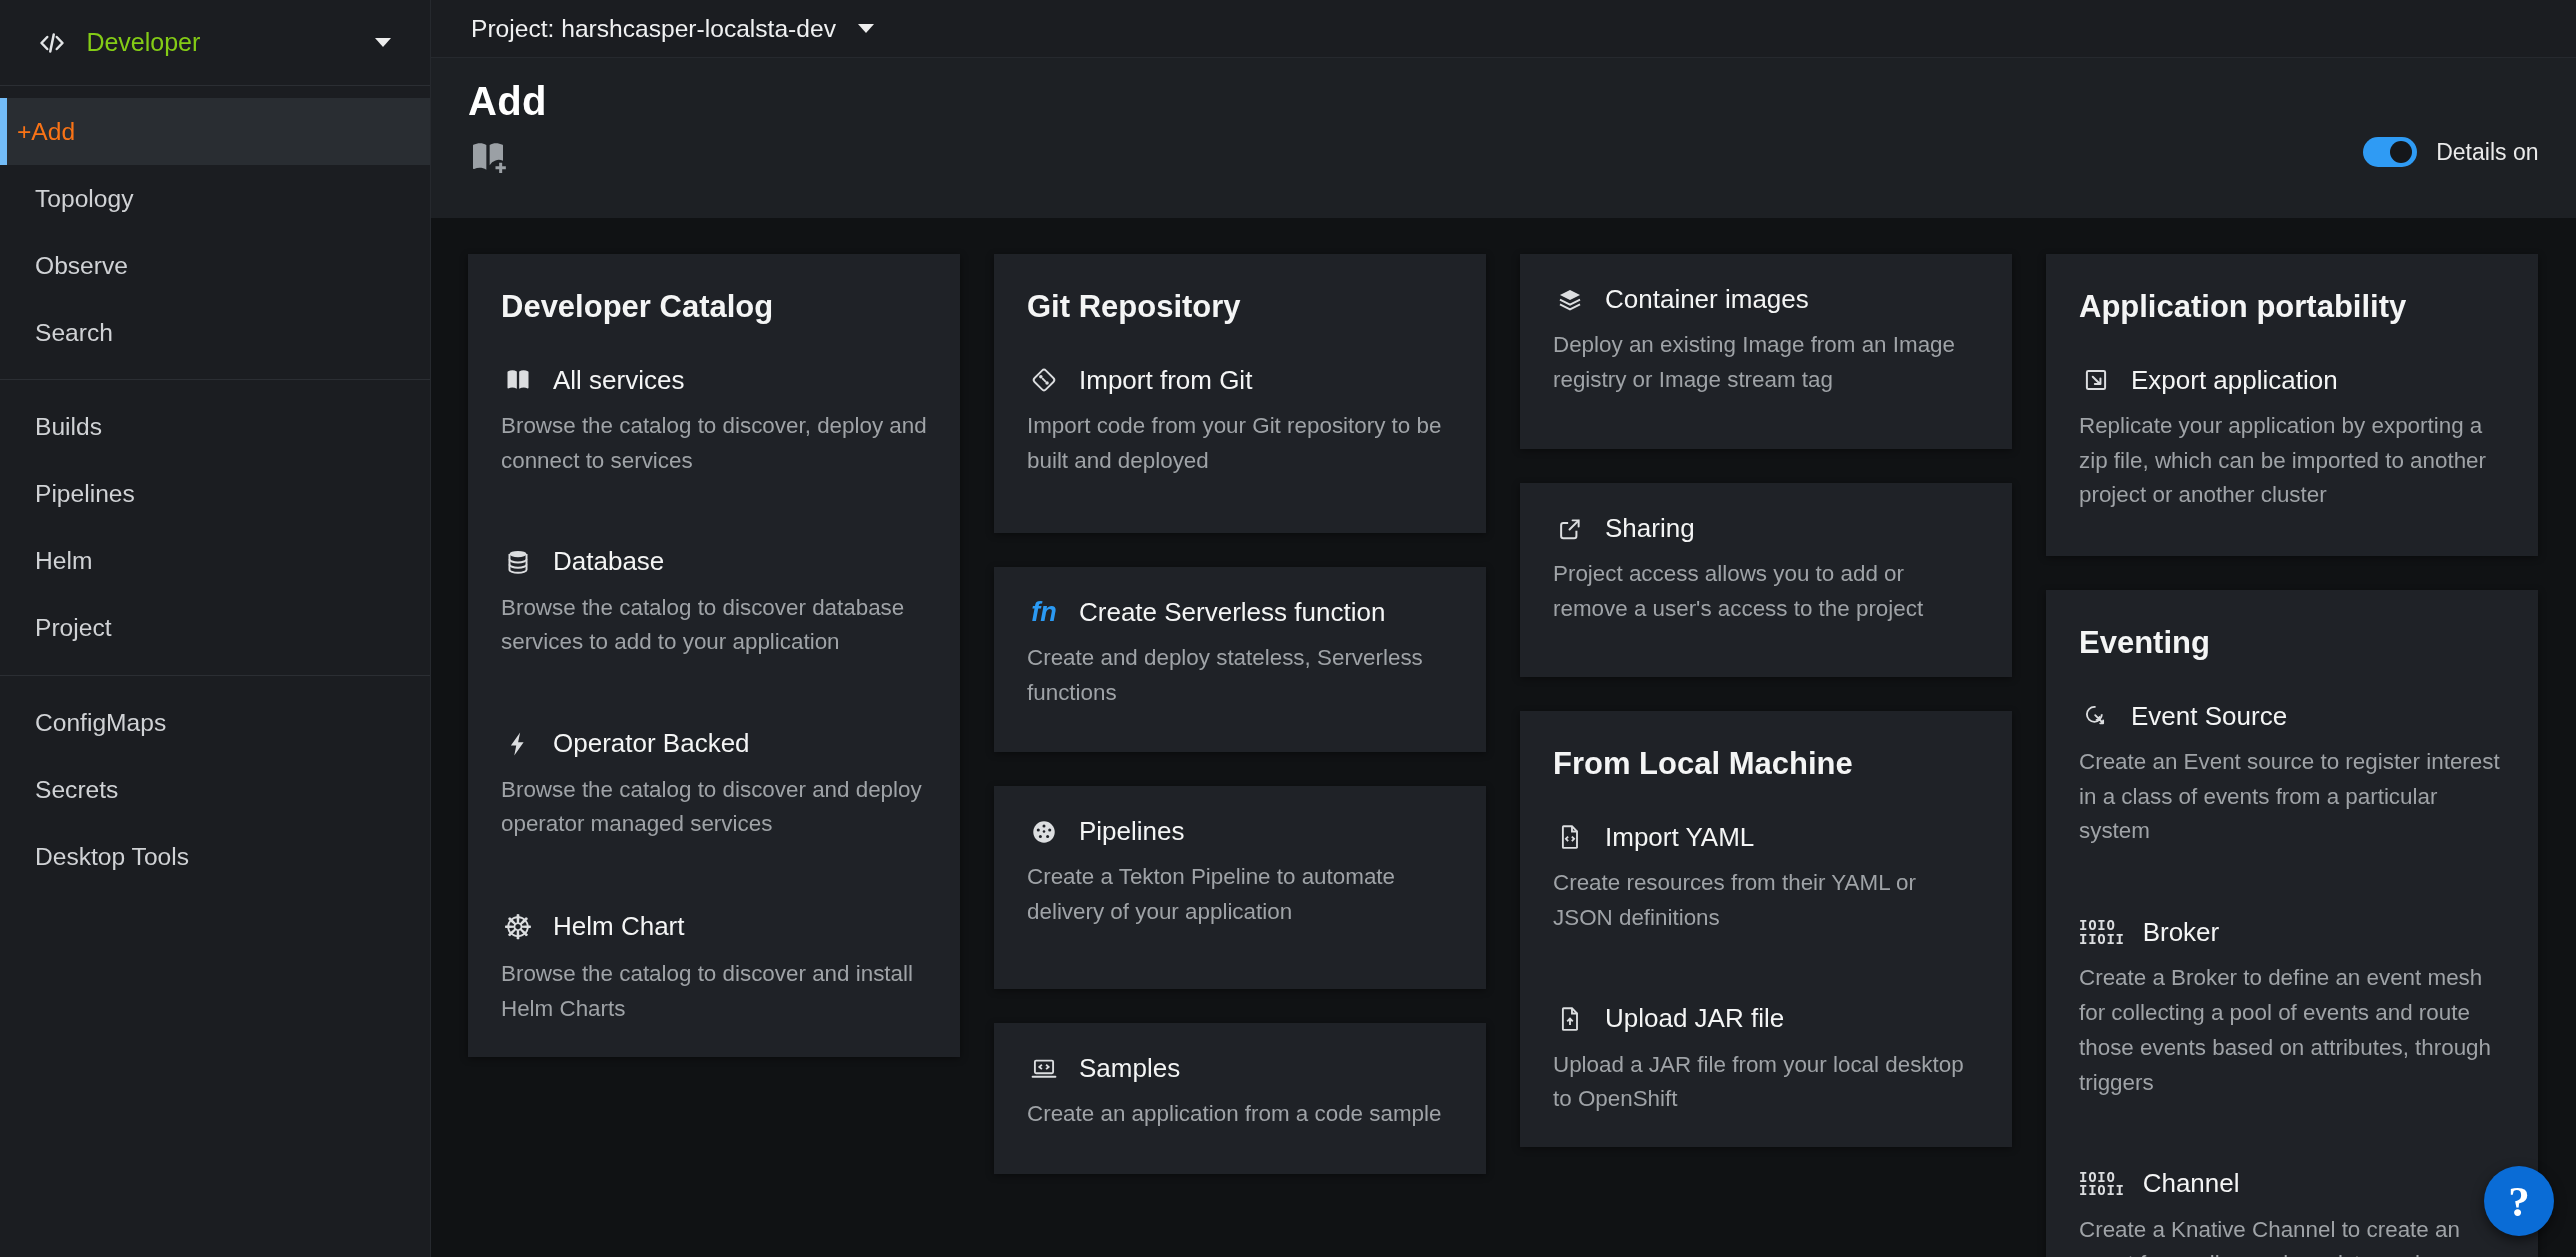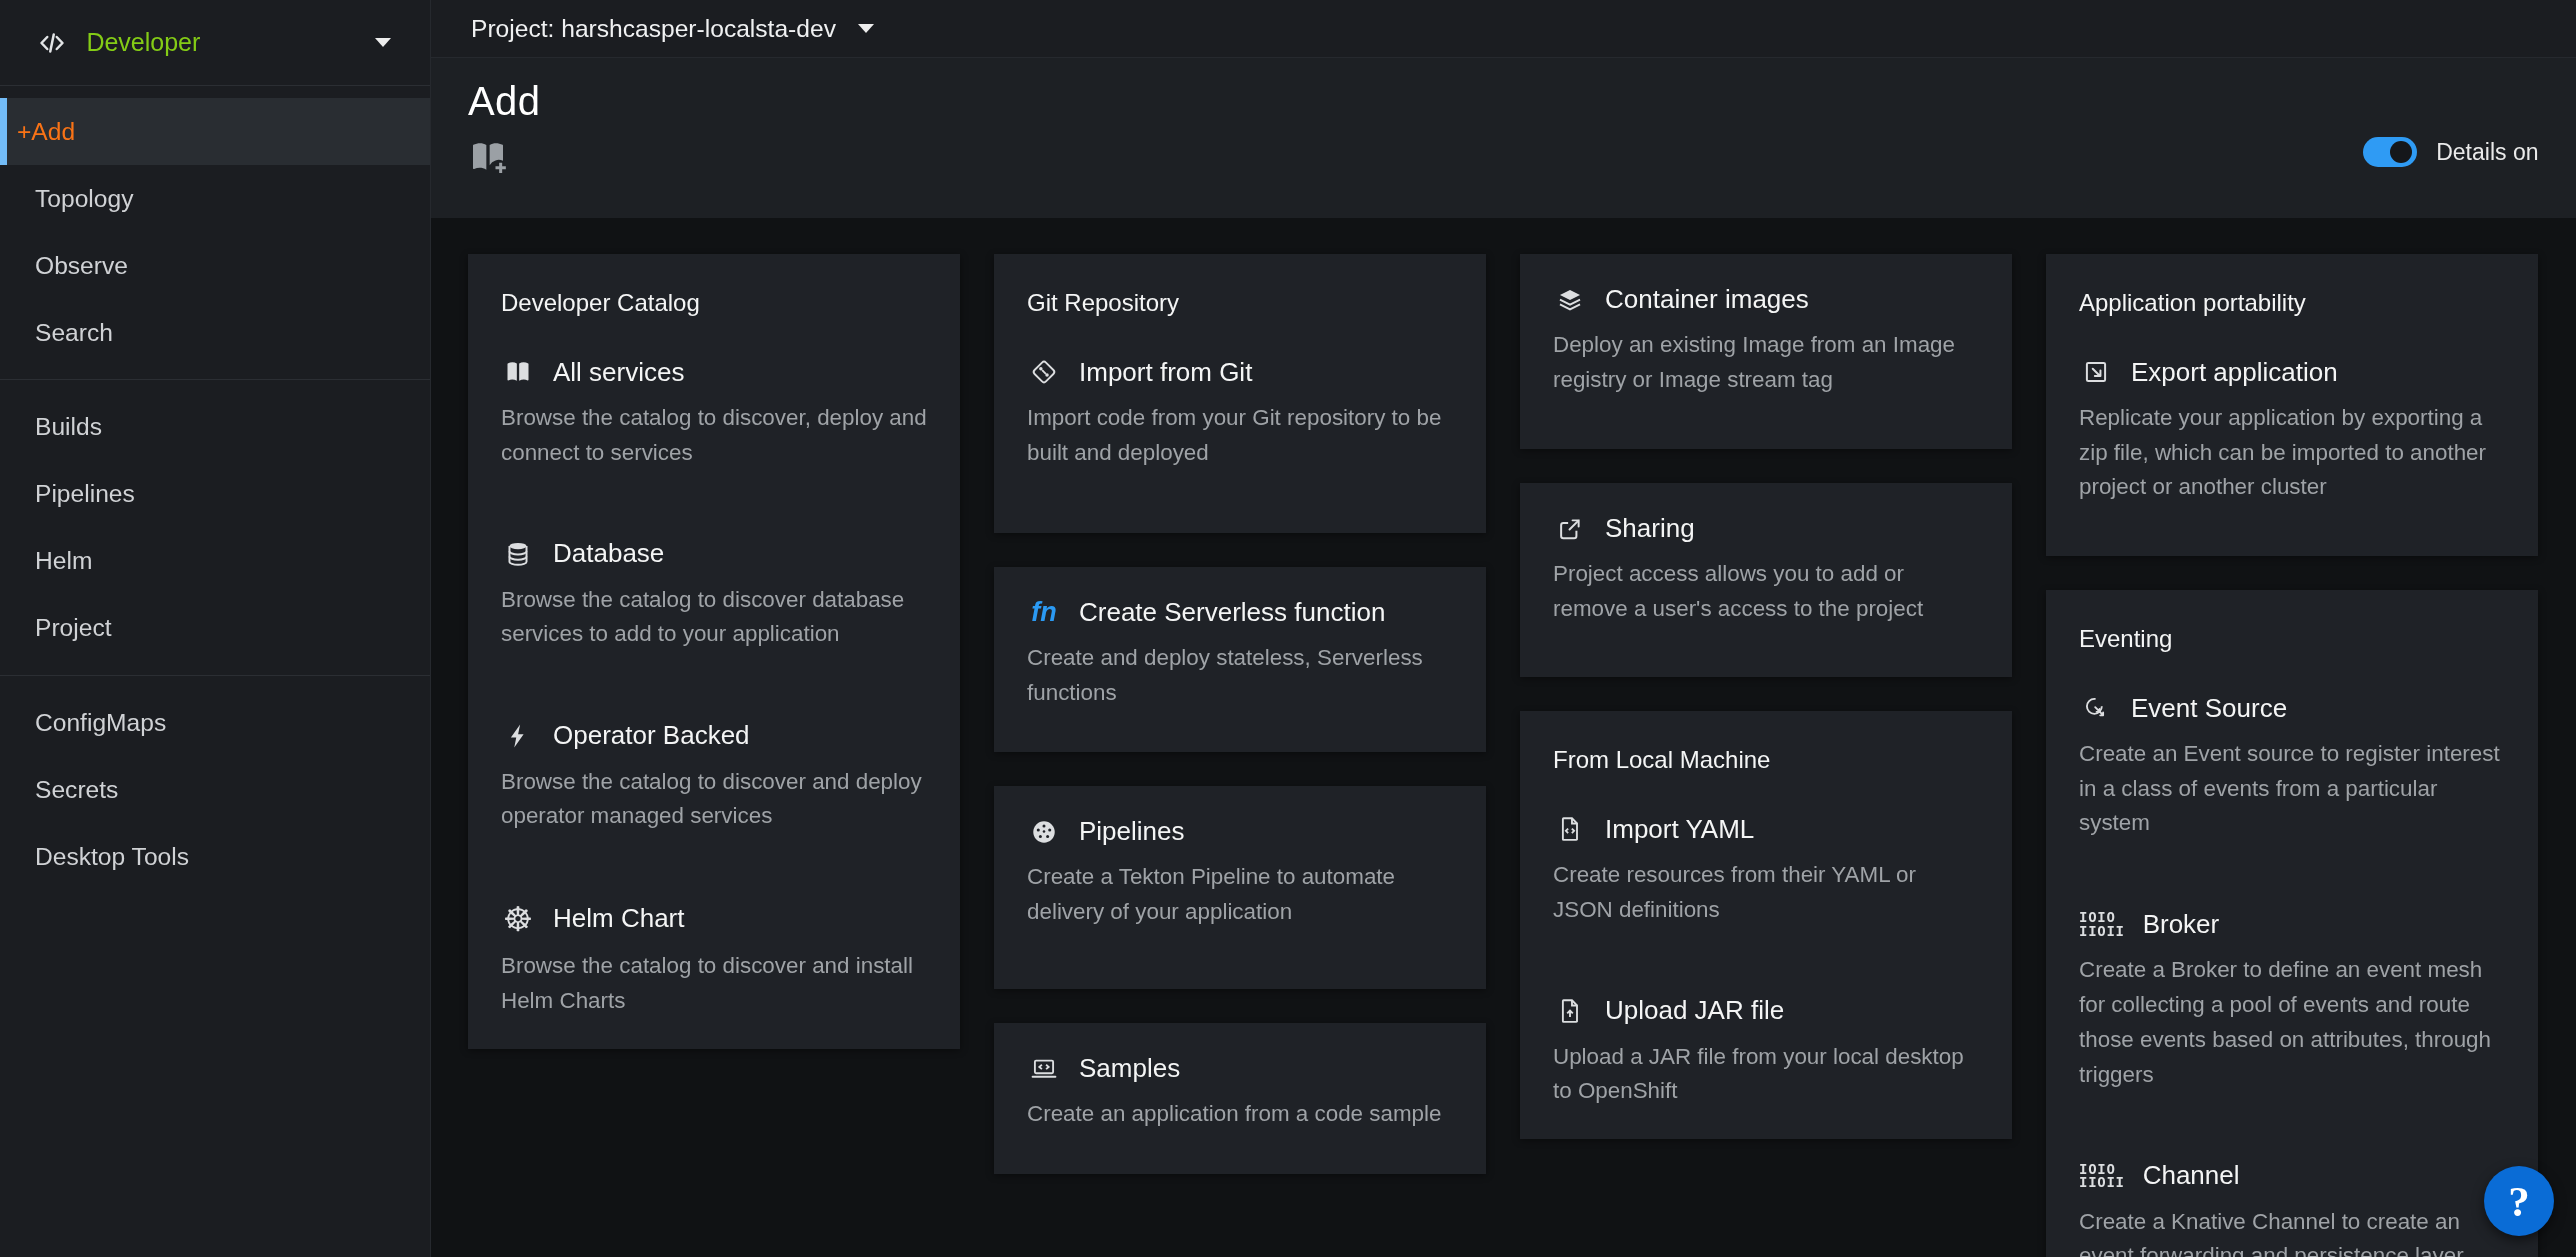--- a/index.html
+++ b/index.html
@@ -54,21 +54,21 @@
 
   
   .main {
     position: absolute; left: 431px; right: 0; top: 58px; bottom: 0;
     background: #101214; overflow: hidden;
   }
   .page-header {
     height: 160px; background: #1d2024; padding: 16.4px 36px 0 37px;
   }
   .page-title {
-    margin: 4.5px 0 13.4px; font-size: 40px; font-weight: 400;
+    margin: 4.5px 0 13.4px; font-size: 40px; font-weight: 700;
     color: #ffffff; letter-spacing: 0.4px;
   }
   .header-row { display: flex; justify-content: space-between; align-items: flex-start; }
   .quickstart-btn { background: none; border: none; padding: 0; color: #9ba0a5; cursor: pointer; display: flex; }
   .details-toggle-wrap { display: flex; align-items: center; gap: 19.4px; padding-right: 1.5px; }
   .switch {
     width: 54px; height: 30px; border-radius: 16.4px;
     background: var(--toggle-on, #2f9bf4); position: relative; cursor: pointer; flex: none;
   }
   .knob {
@@ -77,21 +77,21 @@
   }
   .details-label { font-size: 23px; color: #eaeaea; }
 
   
   .cards { padding: 36px 33px 0 37px; display: flex; gap: 34px; align-items: flex-start; }
   .col { width: 492px; flex: none; display: flex; flex-direction: column; gap: 34px; }
   .card {
     background: #1f2227; padding: 30px 33px;
     box-shadow: 0 2.2px 7.5px rgba(0,0,0,.45);
   }
-  .card-title { margin: 4.5px 0 40px; font-size: 24px; font-weight: 400; color: #f4f5f5; }
+  .card-title { margin: 4.5px 0 40px; font-size: 31px; font-weight: 700; color: #f4f5f5; }
   .item + .item { margin-top: 68px; }
   .item-head { display: flex; align-items: center; gap: 18px; cursor: pointer; }
   .item .icon { min-width: 34px; display: flex; justify-content: center; align-items: center; color: #dcdee0; }
   .item-label { font-size: 26px; color: #f4f5f5; }
   .item-desc { margin: 13.4px 0 0; font-size: 22.4px; line-height: 1.55; color: #9fa3a7; max-width: 429px; }
   .icon svg { display: block; }
   .fn { font-style: italic; font-weight: 600; font-size: 27px; color: var(--accent, #2b9af3); line-height: 1; }
   .binary {
     font-family: "DejaVu Sans Mono", monospace; font-size: 14px; font-weight: 700;
     line-height: .95; letter-spacing: 0.7px; color: #dcdee0; text-align: left; display: inline-block;

